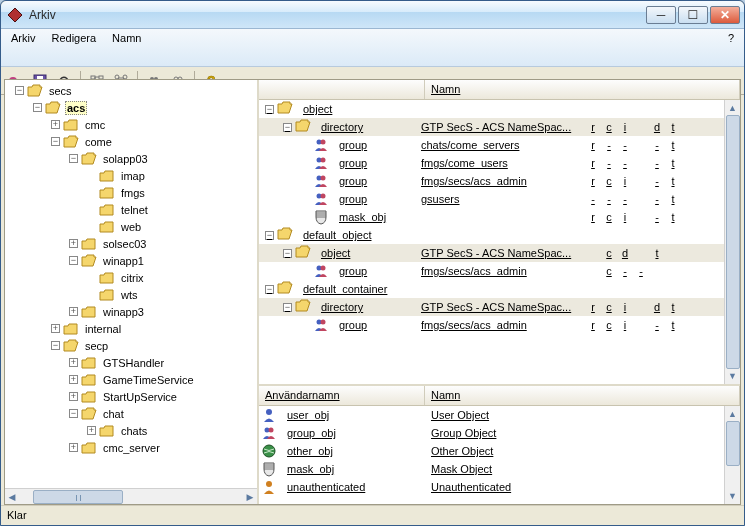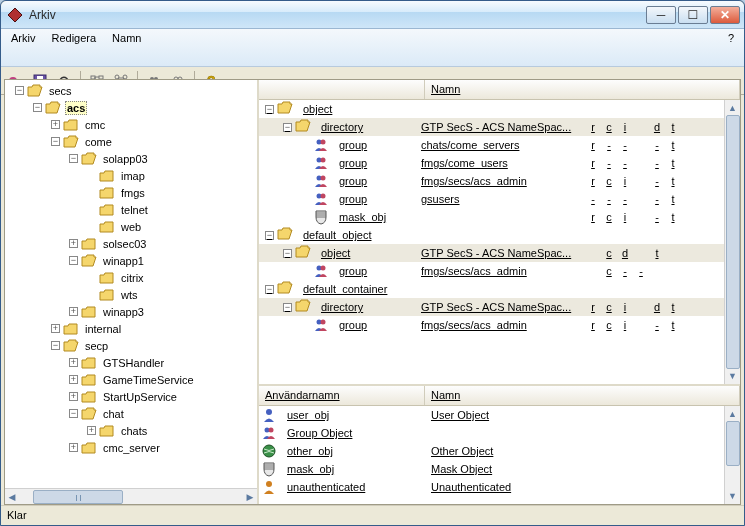--- a/index.html
+++ b/index.html
@@ -613,20 +613,21 @@
                 <span class="det-cell" style="width:144px">user_obj</span>
                 <span class="det-cell">User Object</span>
               </div>
               <div class="det-row">
                 <span class="icon-sm"><svg width="16" height="16">
                     <circle cx="6" cy="5" r="2.5" fill="#4560c0"></circle>
                     <circle cx="10" cy="5" r="2.5" fill="#c04560"></circle>
                     <path d="M2 14 Q6 8 10 14" fill="#4560c0"></path>
                     <path d="M6 14 Q10 8 14 14" fill="#c04560"></path>
                   </svg></span>
+                <span class="det-cell" style="width:144px">group_obj</span>
                 <span class="det-cell">Group Object</span>
               </div>
               <div class="det-row">
                 <span class="icon-sm"><svg width="16" height="16">
                     <circle cx="8" cy="8" r="6" fill="#3a9048" stroke="#1c5024"></circle>
                     <path d="M3 6 Q8 9 13 6 M3 10 Q8 7 13 10" stroke="#c8e8c8" fill="none"></path>
                   </svg></span>
                 <span class="det-cell" style="width:144px">other_obj</span>
                 <span class="det-cell">Other Object</span>
               </div>

